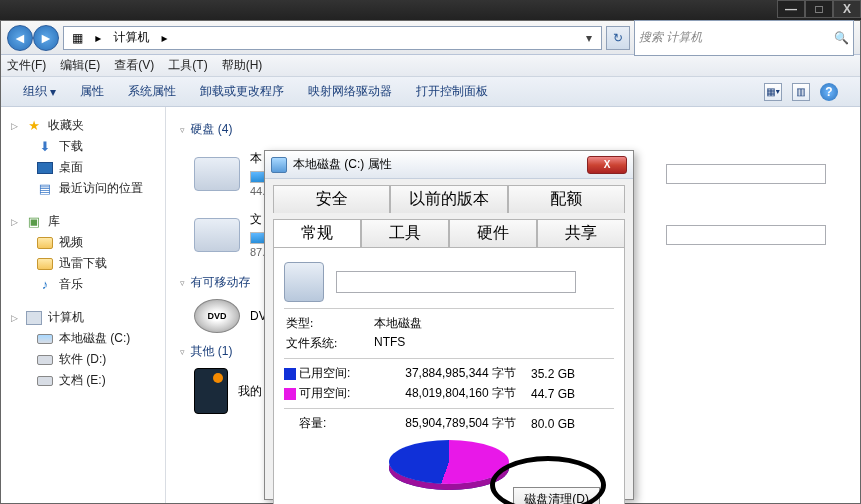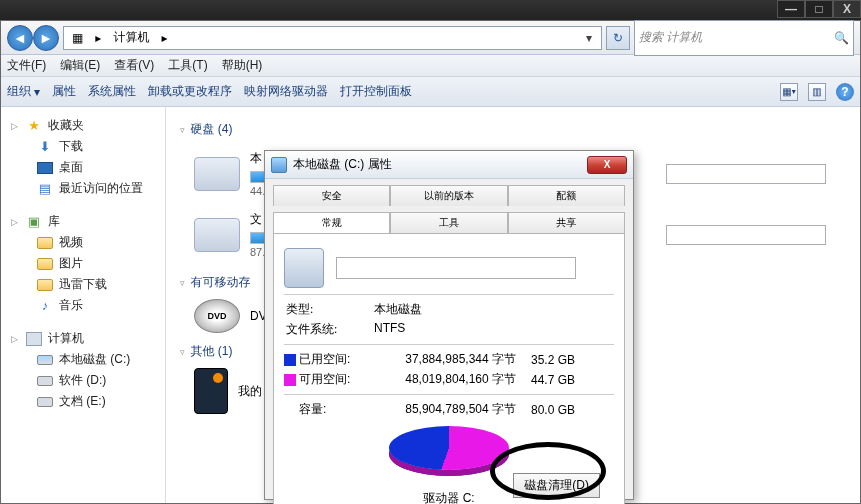--- a/index.html
+++ b/index.html
@@ -25,21 +25,21 @@
 .bc-dd { width: 16px; text-align: center; color: #444; }
 .refresh-btn { width: 24px; height: 24px; border: 1px solid #8fa0b8; background: linear-gradient(#e8eef6,#cfdceb); display:flex;align-items:center;justify-content:center;color:#2a5c9c;}
 .search-box { width: 220px; height: 36px; background: #fff; border: 1px solid #8fa0b8; display: flex; align-items: center; padding: 16px 4px; color: #888; font-style: italic; }
 .search-box .sicon { margin-left:auto; font-style:normal; color:#2a5c9c;}
 
 
 .menubar { height: 22px; background: linear-gradient(#f4f6f9,#e6eaf0); border-bottom: 1px solid #cdd5e0; display: flex; align-items: center; padding: 0 6px; gap: 14px; }
 .menubar span { color: #222; }
 
 
-.toolbar { height: 30px; background: linear-gradient(#eef2f8,#dfe6ef); border-bottom: 1px solid #c5cfdd; display: flex; align-items: center; padding: 0 6px; gap: 12px; }
+.toolbar { height: 30px; background: linear-gradient(#eef2f8,#dfe6ef); border-bottom: 1px solid #c5cfdd; display: flex; align-items: center; padding: 0 22px; gap: 24px; }
 .toolbar .tb-item { color: #1a3e7a; display:flex; align-items:center; gap:3px;}
 .toolbar .tb-right { margin-left:auto; display:flex; gap:10px; align-items:center;}
 .tb-icon { width:18px;height:18px;border:1px solid #8fa0b8;display:flex;align-items:center;justify-content:center;color:#1a3e7a;font-size:10px;background:linear-gradient(#fff,#e5ecf5);}
 .help-icon{width:18px;height:18px;border-radius:50%;background:radial-gradient(#6eb8ff,#2a6fb8);color:#fff;display:flex;align-items:center;justify-content:center;font-weight:bold;}
 
 
 .body-area { position: absolute; top: 86px; left: 0; right: 0; bottom: 0; display: flex; }
 .sidebar { width: 165px; background: #fff; border-right: 1px solid #d9dde3; padding: 8px 0; overflow: hidden; }
 .tree-group { margin-bottom: 12px; }
 .tree-head, .tree-item { display: flex; align-items: center; gap: 6px; padding: 2px 8px 2px 18px; color: #222; }
@@ -72,21 +72,21 @@
 .dvd-icon{width:46px;height:34px;border-radius:50%;background:radial-gradient(#fff 20%,#c8c8c8 60%,#888);border:1px solid #888;display:flex;align-items:center;justify-content:center;font-size:9px;font-weight:bold;}
 .phone-icon{width:34px;height:46px;background:#1a2a3a;border:1px solid #000;border-radius:4px;position:relative;}
 .phone-icon::after{content:"";position:absolute;top:4px;right:4px;width:10px;height:10px;border-radius:50%;background:#f58a00;}
 
 
 .dialog { position: absolute; left: 264px; top: 150px; width: 370px; height: 350px; background: #f0f0f0; border: 1px solid #888; box-shadow: 3px 3px 8px rgba(0,0,0,0.3); z-index: 10; }
 .dlg-title { height: 28px; background: linear-gradient(#fff,#e2e8f0); display:flex;align-items:center;padding:0 6px;gap:6px;border-bottom:1px solid #c5cfdd;}
 .dlg-title .dicon2{width:16px;height:16px;background:linear-gradient(#a8d8ff,#5a9cda);border:1px solid #4a7cb0;border-radius:2px;}
 .dlg-close{margin-left:auto;width:40px;height:18px;background:linear-gradient(#e88,#c43 50%,#a22);border:1px solid #822;border-radius:3px;color:#fff;display:flex;align-items:center;justify-content:center;font-weight:bold;font-size:10px;}
 .tabs-row{display:flex;padding:6px 8px 0;gap:0;}
-.tab{flex:1;text-align:center;padding:3px 0;background:linear-gradient(#fafafa,#e8e8e8);border:1px solid #b5b5b5;border-bottom:none;font-size:10px;}
+.tab{flex:1;text-align:center;padding:3px 0;background:linear-gradient(#fafafa,#e8e8e8);border:1px solid #b5b5b5;border-bottom:none;font-size:16px;}
 .tabs-row2 .tab.active{background:#fff;position:relative;z-index:2;}
 .tab-body{background:#fff;border:1px solid #b5b5b5;margin:0 8px 8px;padding:10px;height:278px;position:relative;}
 .prop-row{display:flex;align-items:center;gap:12px;margin:4px 0;}
 .prop-icon{width:40px;height:40px;background:linear-gradient(#e8eef6,#b8c8dc);border:1px solid #8fa0b8;border-radius:4px;}
 .name-input{width:240px;height:22px;border:1px solid #abadb3;background:#fff;}
 .kv{display:flex;gap:18px;margin:3px 0 3px 2px;}
 .kv .k{width:70px;font-family:Liberation Serif, serif;}
 .space-row{display:flex;align-items:center;gap:3px;margin:3px 0;}
 .sq{width:12px;height:12px;}
 .sq.used{background:#1030d8;}
@@ -190,26 +190,20 @@
         <div class="tree-item">
             <span class="ticon">
               <span class="folder"></span>
             </span>
             <span>视频</span>
           </div>
         <div class="tree-item">
             <span class="ticon">
               <span class="folder"></span>
             </span>
-            <span>图片</span>
-          </div>
-        <div class="tree-item">
-            <span class="ticon">
-              <span class="folder"></span>
-            </span>
             <span>迅雷下载</span>
           </div>
         <div class="tree-item">
             <span class="ticon music">♪</span>
             <span>音乐</span>
           </div>
       </div>
       <div class="tree-group">
         <div class="tree-head">
             <span class="exp">▷</span>
@@ -295,20 +289,21 @@
     <div class="dlg-close">X</div>
   </div>
   <div class="tabs-row">
     <div class="tab">安全</div>
     <div class="tab">以前的版本</div>
     <div class="tab">配额</div>
   </div>
   <div class="tabs-row tabs-row2">
     <div class="tab active">常规</div>
     <div class="tab">工具</div>
+    <div class="tab">硬件</div>
     <div class="tab">共享</div>
   </div>
   <div class="tab-body">
     <div class="prop-row">
       <div class="prop-icon"></div>
       <input class="name-input" style="">
     </div>
     <div class="hr"></div>
     <div class="kv">
         <span class="k">类型:</span>

